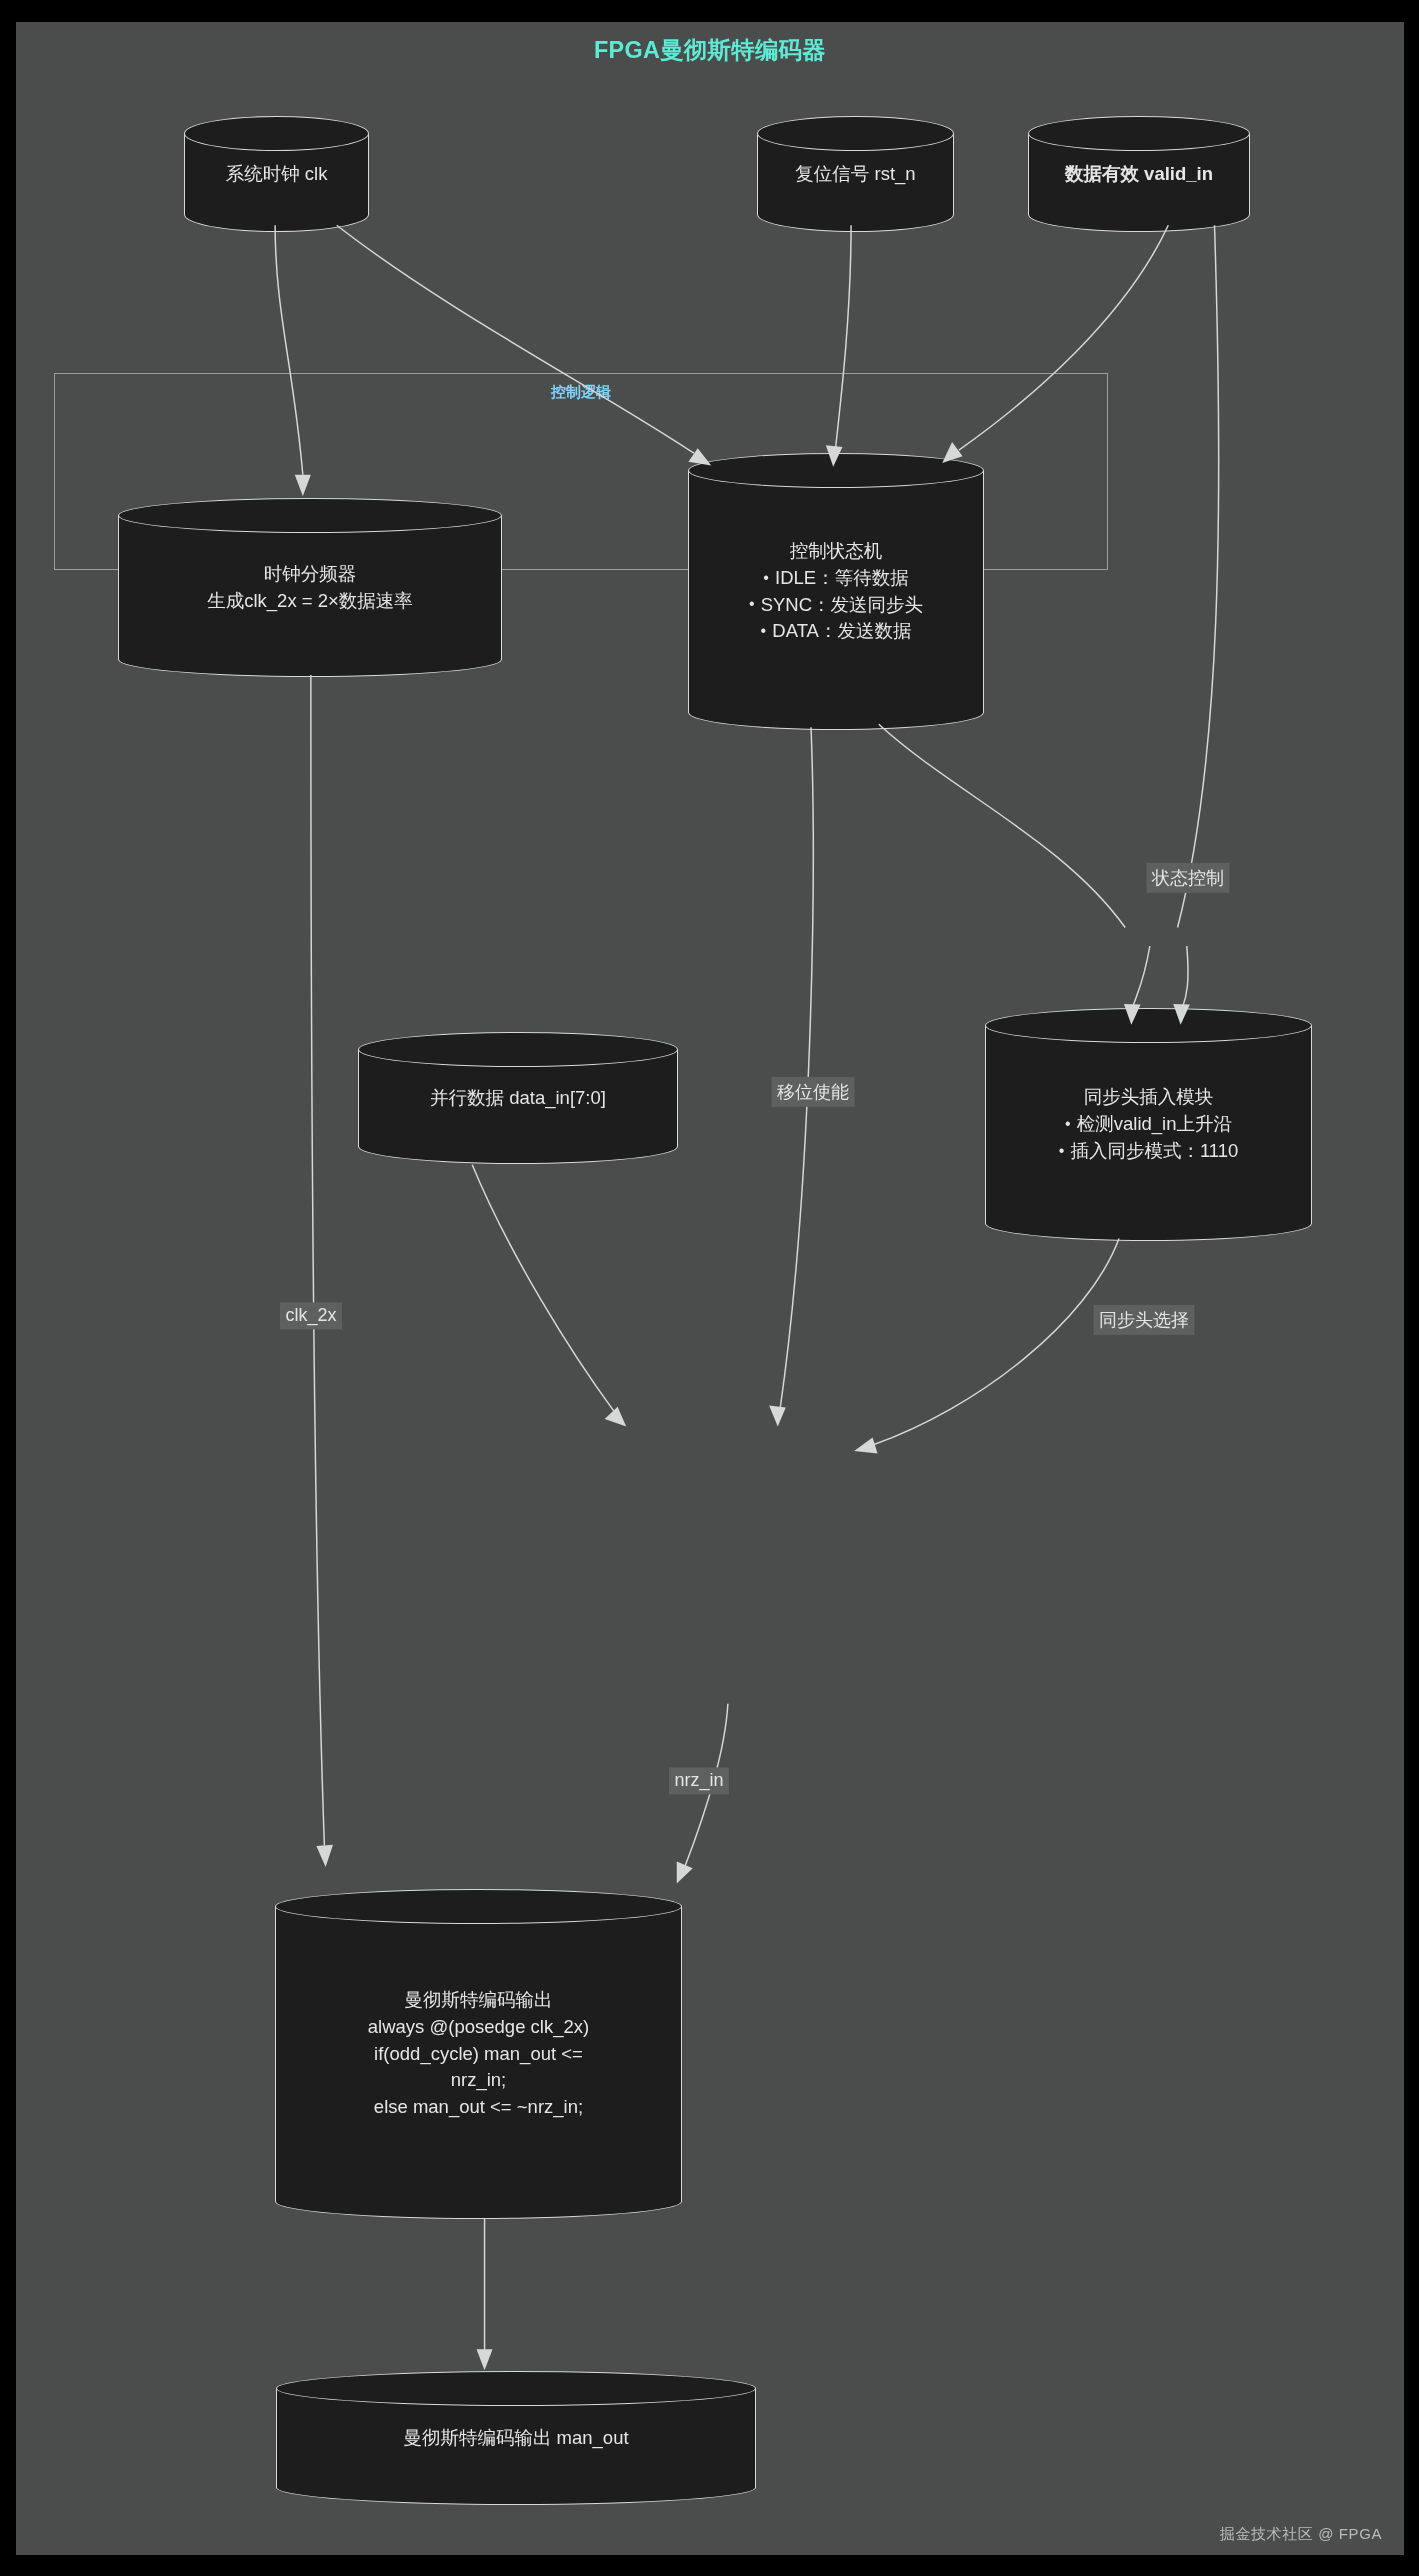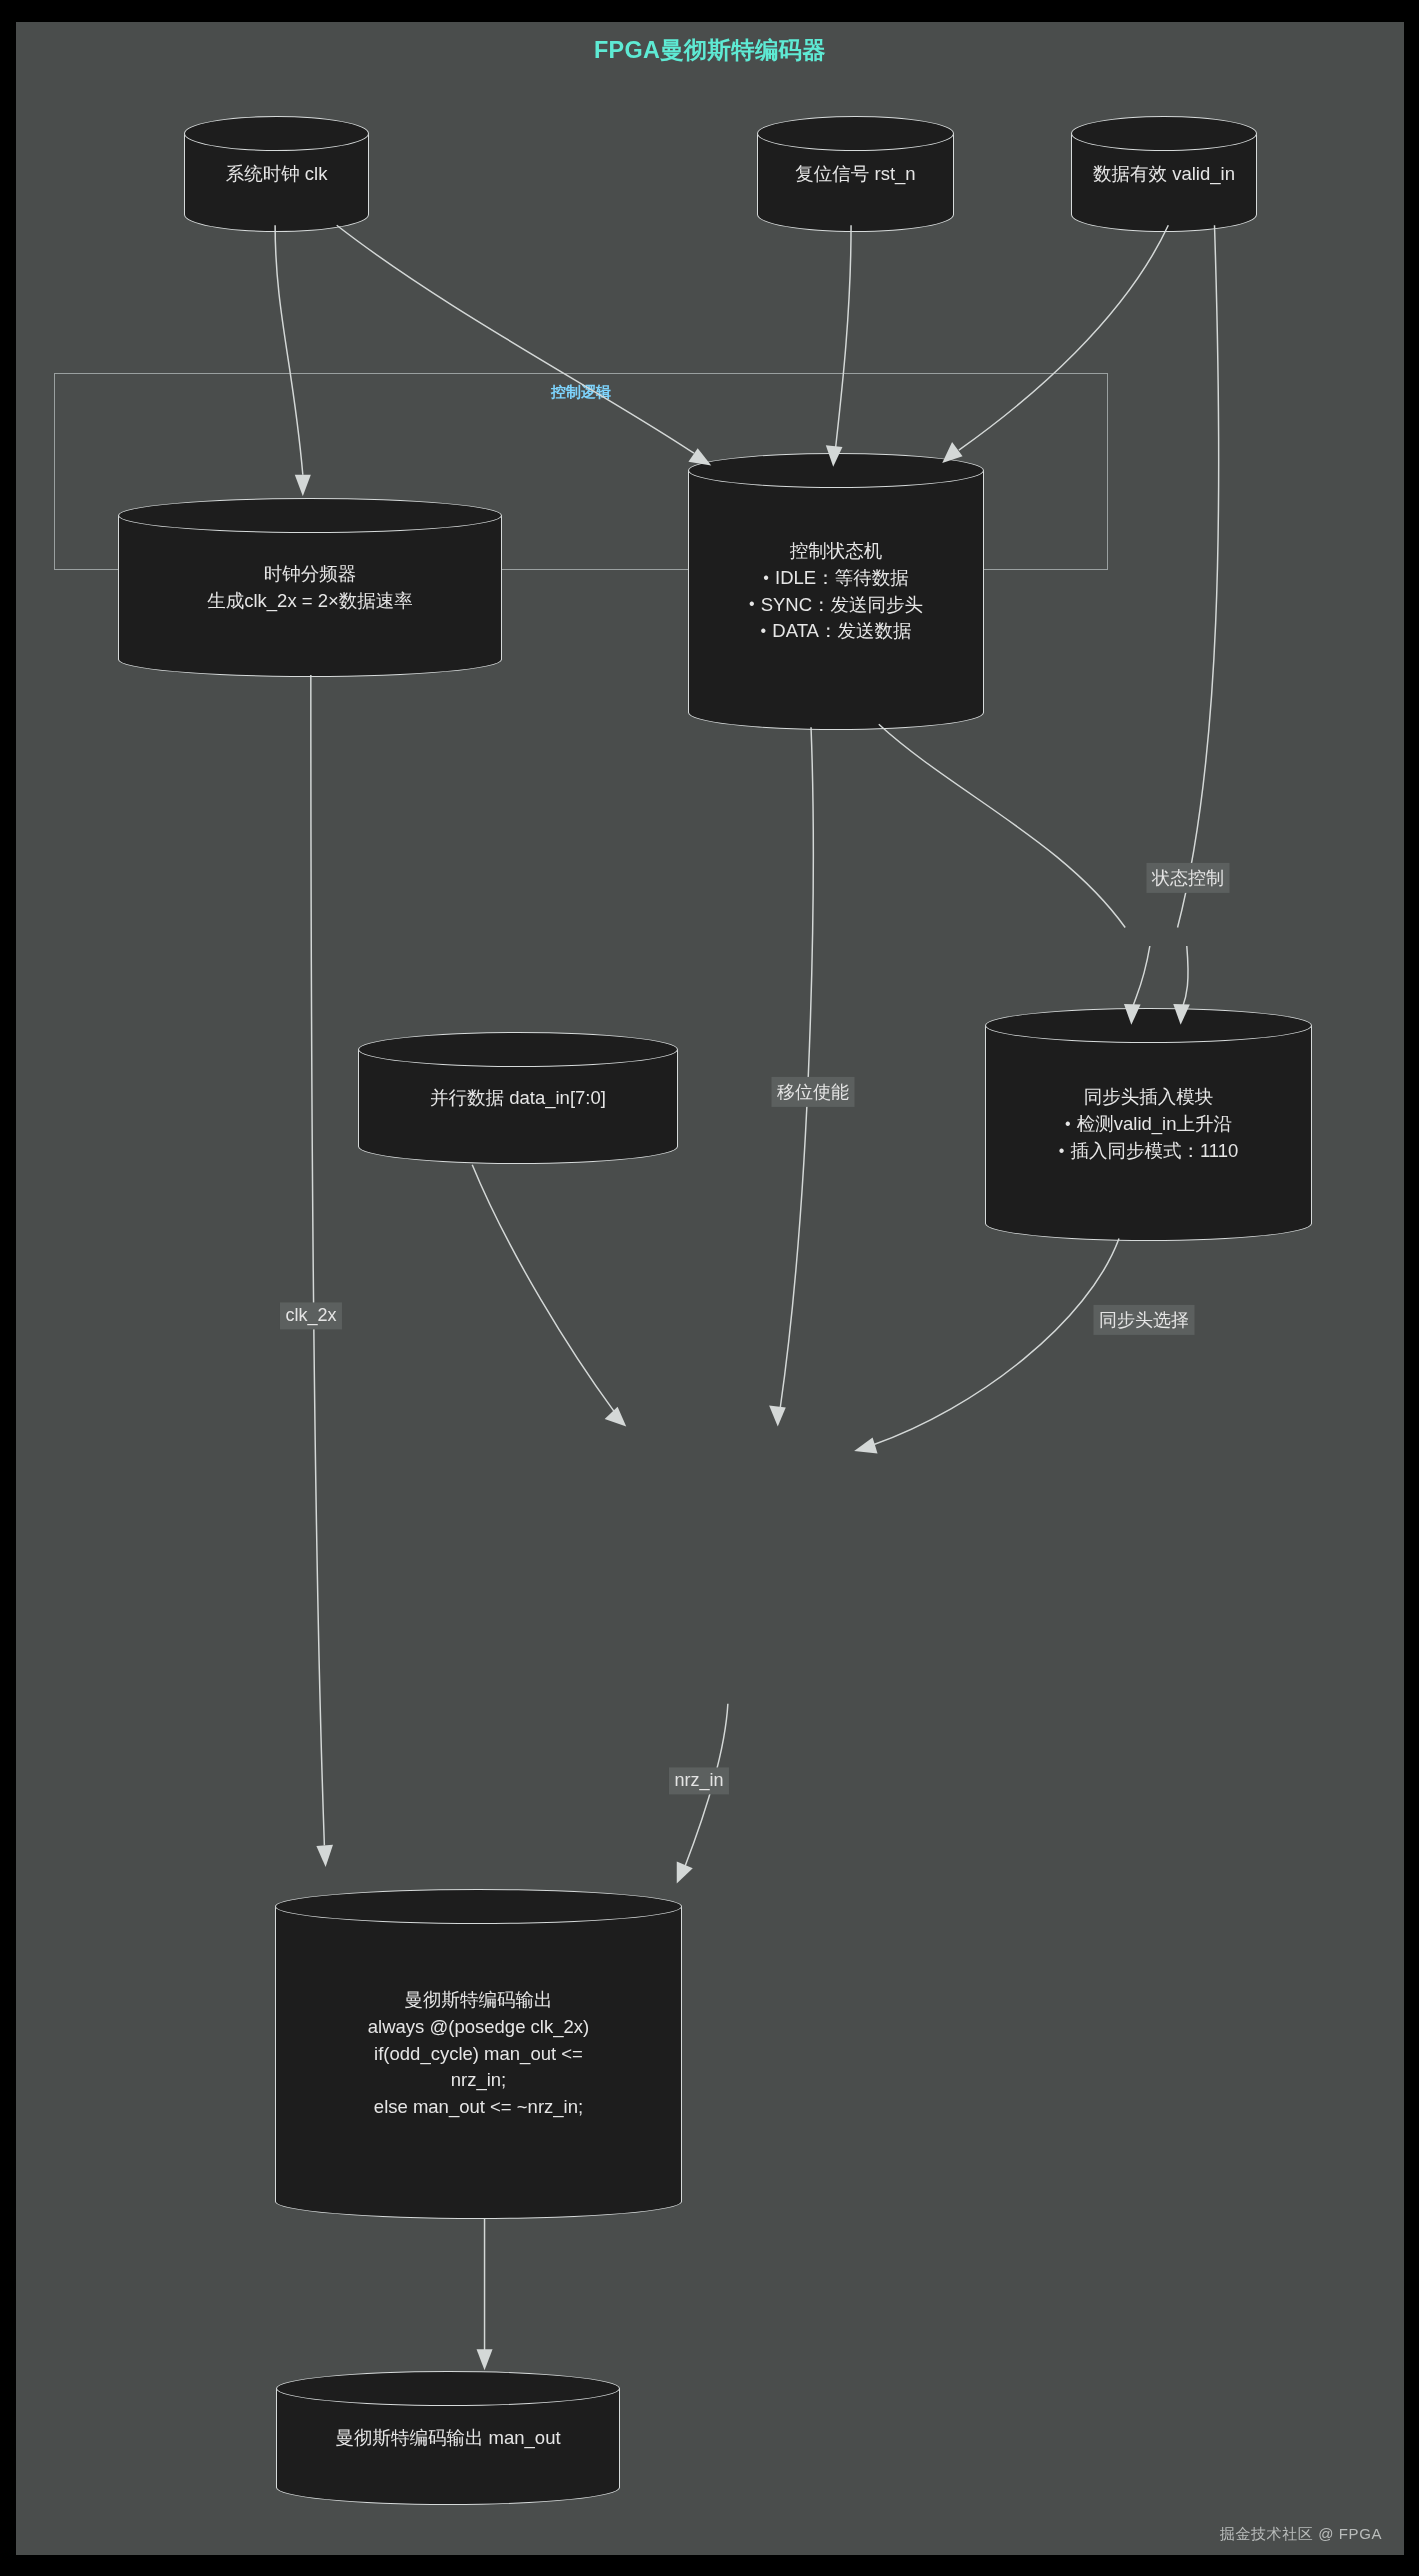--- a/index.html
+++ b/index.html
@@ -220,21 +220,21 @@
 
     <div class="cyl" style="left:741px; top:94px; width:197px; height:116px;">
       <div class="body"></div>
       <div class="bottom-ellipse"></div>
       <div class="top-ellipse"></div>
       <div class="label">
         <span class="line">复位信号 rst_n</span>
       </div>
     </div>
 
-    <div class="cyl" style="left:1055px; top:94px; width:186px; height:116px;">
+    <div class="cyl" style="left:1012px; top:94px; width:222px; height:116px;font-weight:bold;">
       <div class="body"></div>
       <div class="bottom-ellipse"></div>
       <div class="top-ellipse"></div>
       <div class="label">
         <span class="line">数据有效 valid_in</span>
       </div>
     </div>
 
     <div class="cyl" style="left:102px; top:476px; width:384px; height:179px;">
       <div class="body"></div>
@@ -285,21 +285,21 @@
       <div class="top-ellipse"></div>
       <div class="label">
         <span class="line">曼彻斯特编码输出</span>
         <span class="line">always @(posedge clk_2x)</span>
         <span class="line">if(odd_cycle) man_out &lt;=</span>
         <span class="line">nrz_in;</span>
         <span class="line">else man_out &lt;= ~nrz_in;</span>
       </div>
     </div>
 
-    <div class="cyl" style="left:260px; top:2349px; width:344px; height:134px;">
+    <div class="cyl" style="left:260px; top:2349px; width:480px; height:134px;">
       <div class="body"></div>
       <div class="bottom-ellipse"></div>
       <div class="top-ellipse"></div>
       <div class="label">
         <span class="line">曼彻斯特编码输出 man_out</span>
       </div>
     </div>
 
     <div id="watermark">掘金技术社区 @ FPGA</div>
   </div>

